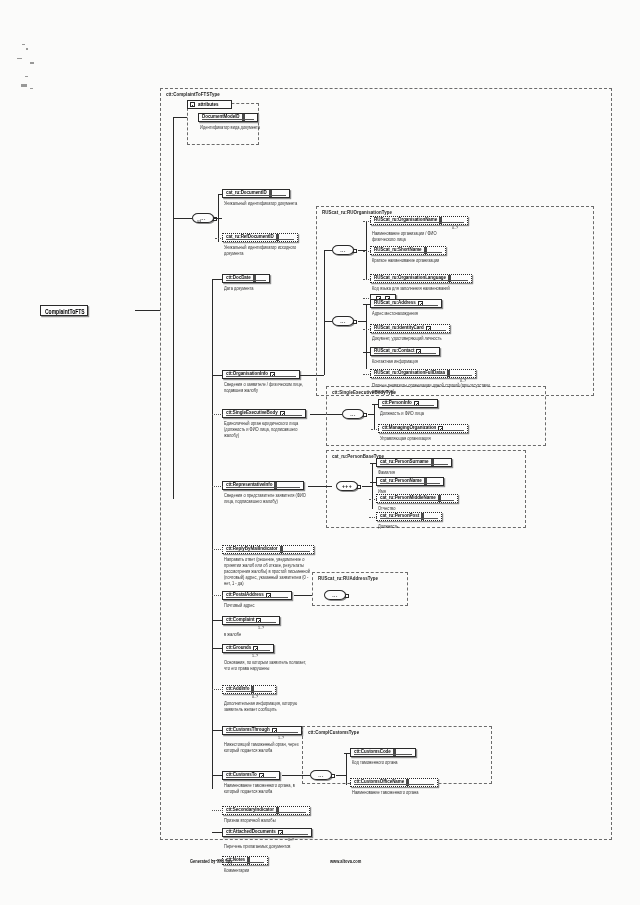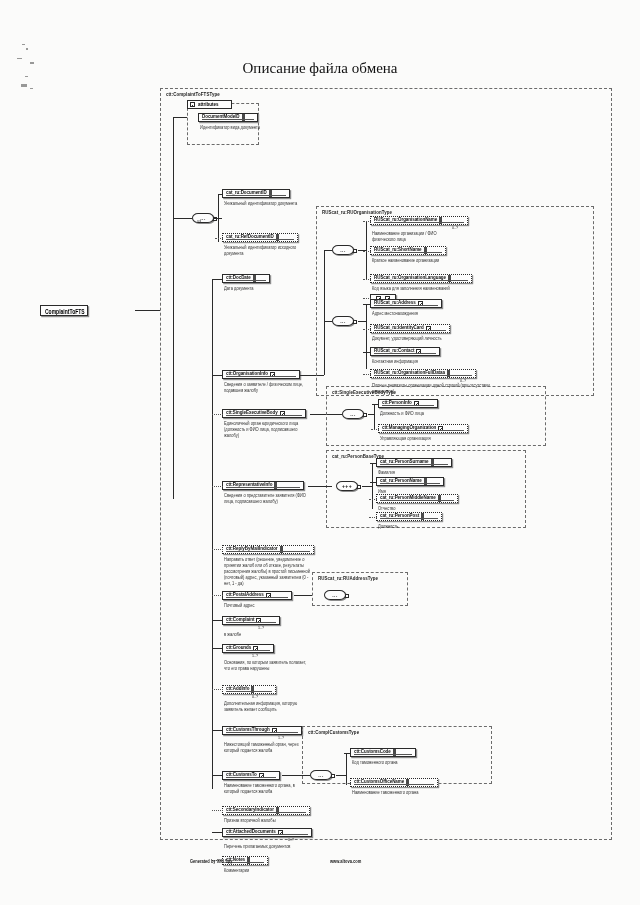--- a/index.html
+++ b/index.html
@@ -164,21 +164,20 @@
 <div class="page">
 
   <div class="speck" style="left:22px;top:44px;width:3px;height:1px;"></div>
   <div class="speck" style="left:26px;top:48px;width:2px;height:2px;"></div>
   <div class="speck" style="left:17px;top:58px;width:5px;height:1px;"></div>
   <div class="speck" style="left:30px;top:62px;width:4px;height:2px;"></div>
   <div class="speck" style="left:25px;top:76px;width:3px;height:1px;"></div>
   <div class="speck" style="left:21px;top:84px;width:6px;height:3px;"></div>
   <div class="speck" style="left:30px;top:88px;width:3px;height:1px;"></div>
 
-  <div class="doc-title">Описание файла обмена</div>
 
   <div class="root-node">
     <span class="nlabel">ComplaintToFTS</span>
     <span class="expander plus"></span>
   </div>
   <div class="ln h" style="left:135px;top:310px;width:25px;"></div>
 
   <div class="diagram">
 
     <div class="dbox" style="left:0px;top:0px;width:452px;height:752px;">

